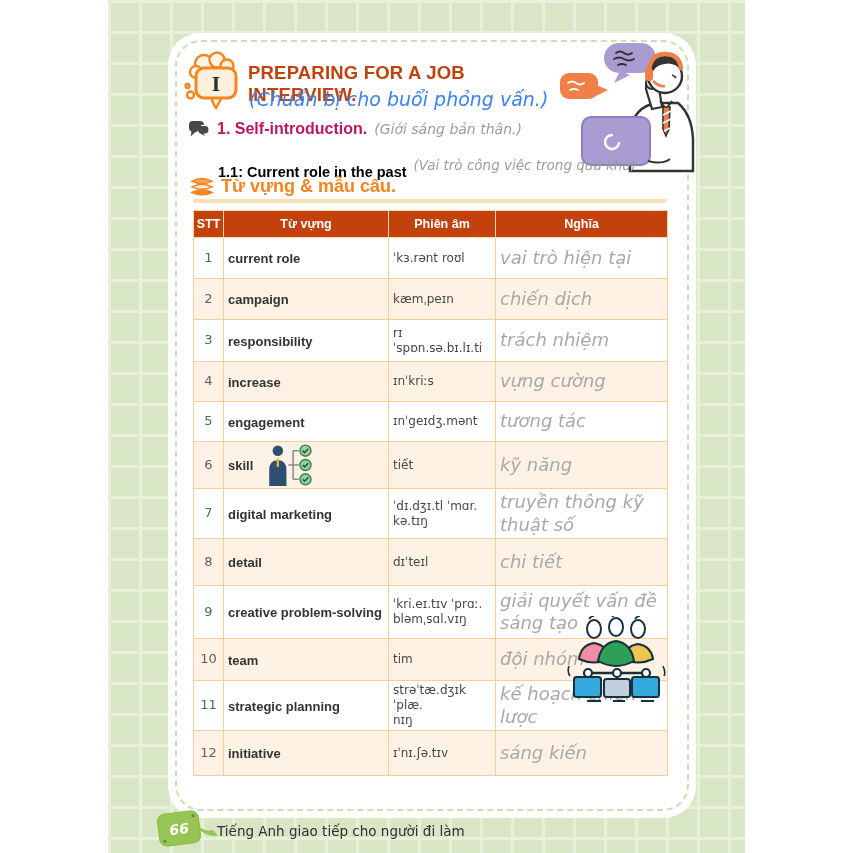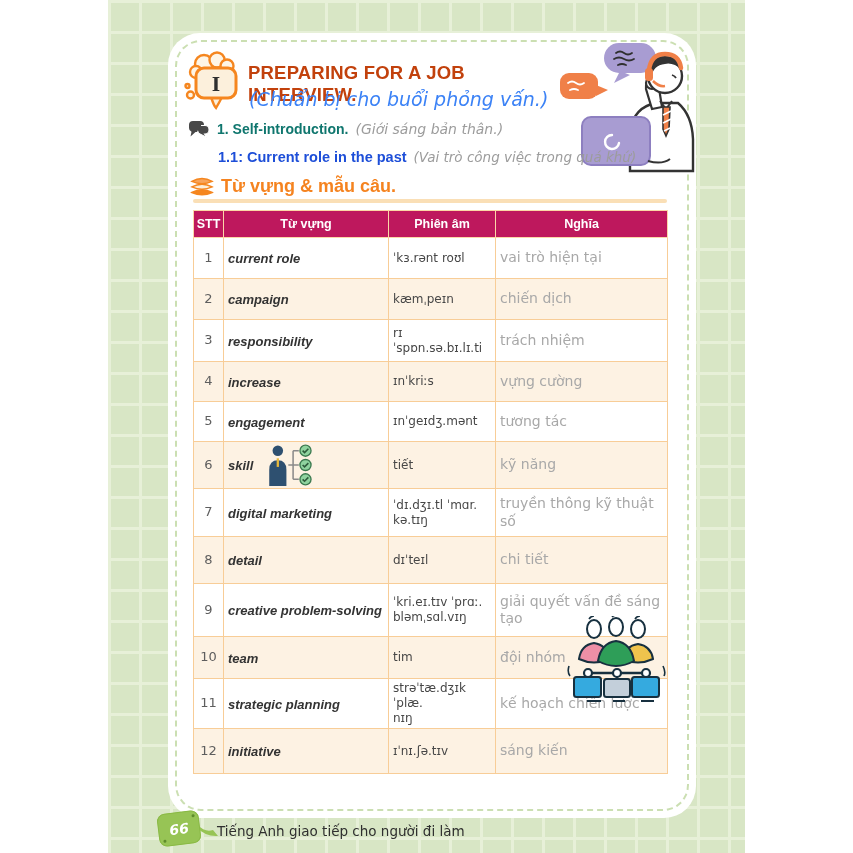--- a/index.html
+++ b/index.html
@@ -34,34 +34,34 @@
   }
   .subtitle{
     position:absolute;left:81px;top:55px;
     font-style:italic;font-size:19px;color:#3b82f6;
   }
   .man-illus{position:absolute;left:392px;top:10px;width:135px;height:135px;}
   .hrow{position:absolute;display:flex;align-items:center;gap:7px;white-space:nowrap;}
   .row-section{left:20px;top:87px;}
   .row-subsection{left:50px;top:116px;}
   .row-vocab{left:22px;top:141px;}
-  .sec-bold{font-family:"Liberation Sans",sans-serif;font-weight:700;font-size:14px;color:#0f766e;}
+  .sec-bold{font-family:"Liberation Sans",sans-serif;font-weight:700;font-size:16px;color:#be185d;}
   .sec-trans{font-style:italic;font-size:14px;color:#9C9C9C;}
-  .sub-bold{font-family:"Liberation Sans",sans-serif;font-weight:700;font-size:14.5px;color:#1d4ed8;}
+  .sub-bold{font-family:"Liberation Sans",sans-serif;font-weight:700;font-size:14.5px;color:#000000;margin-top:15px;}
   .sub-trans{font-style:italic;font-size:13.5px;color:#9C9C9C;}
   .vocab-label{font-family:"Liberation Sans",sans-serif;font-weight:700;font-size:18px;color:#F5831F;}
   .vocab-underline{position:absolute;left:25px;top:166px;width:474px;height:3.5px;background:#FADFB6;border-radius:2px;}
 
   
   table.vocab{
     position:absolute;left:25px;top:177px;width:474px;
     border-collapse:collapse;table-layout:fixed;
   }
   table.vocab th{
-    background:#be185d;color:#fff;font-family:"Liberation Sans",sans-serif;
+    background:#c2410c;color:#fff;font-family:"Liberation Sans",sans-serif;
     font-weight:700;font-size:12.5px;height:26px;
     border:1.5px solid #FBD7A7;padding:0;
   }
   table.vocab td{
     border:1.5px solid #F8CD97;padding:2px 4px;vertical-align:middle;line-height:1.25;
   }
   tbody tr:nth-child(odd){background:#ffffff;}
   tbody tr:nth-child(even){background:#FDF2E3;}
   tbody tr:nth-child(1){height:41px;}
   tbody tr:nth-child(2){height:41px;}
@@ -71,25 +71,25 @@
   tbody tr:nth-child(6){height:45px;}
   tbody tr:nth-child(7){height:48px;}
   tbody tr:nth-child(8){height:47px;}
   tbody tr:nth-child(9){height:53px;}
   tbody tr:nth-child(10){height:42px;}
   tbody tr:nth-child(11){height:50px;}
   tbody tr:nth-child(12){height:45px;}
   td.stt{text-align:center;font-size:13px;color:#5E5E5E;}
   td.word{padding-left:10px;}
   td.word span{
-    font-family:"Liberation Sans",sans-serif;font-weight:700;font-style:italic;
+    font-family:"Liberation Sans",sans-serif;font-weight:700;
     font-size:13px;color:#333333;white-space:nowrap;
   }
   td.ipa{text-align:left;font-size:12px;color:#474747;white-space:pre-line;}
-  td.meaning{padding-left:8px;font-size:14px;color:#A8A8A8;}
+  td.meaning{padding-left:8px;font-style:italic;font-size:18px;color:#A8A8A8;}
   .skill-icon{vertical-align:middle;margin-left:14px;}
   .team-illus{position:absolute;left:399px;top:583px;width:99px;height:90px;}
 
   
   .footer-tag{
     position:absolute;left:158px;top:812px;width:42px;height:33px;
     background:#97C455;border-radius:8px;transform:rotate(-7deg);
     display:flex;align-items:center;justify-content:center;z-index:5;
     box-shadow:inset 0 0 0 1px #8ab946;
   }

